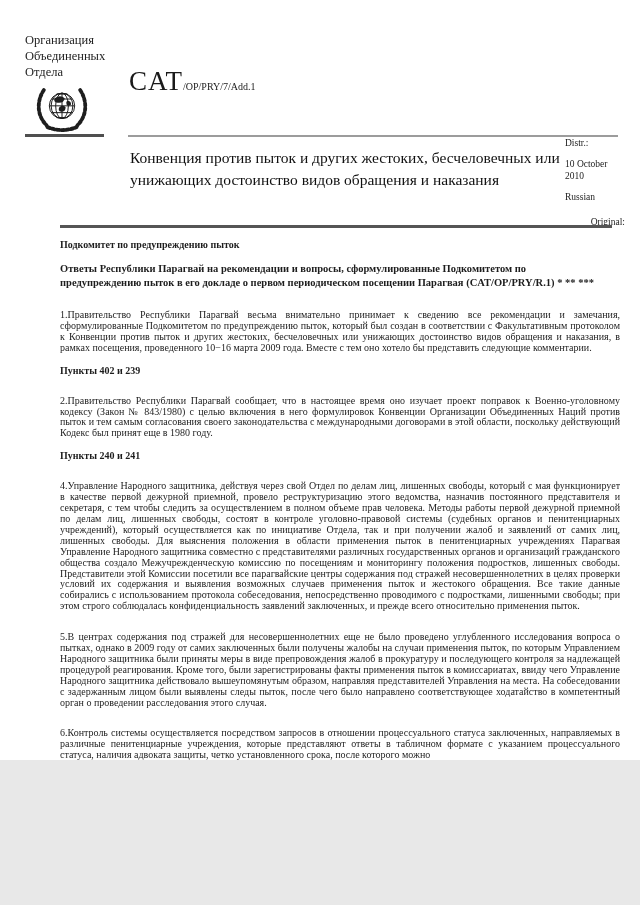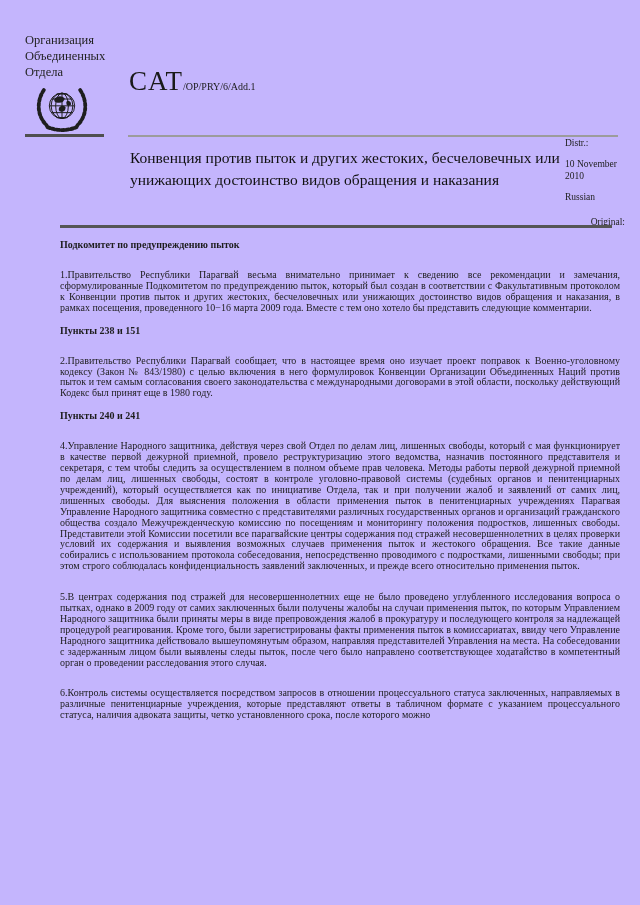--- a/index.html
+++ b/index.html
@@ -1,21 +1,21 @@
 <!DOCTYPE html>
 <html><head>
 <meta charset="utf-8">
 <style>
   * { margin: 0; padding: 0; box-sizing: border-box; }
   html, body { background: #e8e8e8; }
   .page {
     position: relative;
     width: 640px;
-    height: 905px;
-    background: #c4b5fd;
+    height: 760px;
+    background: #ffffff;
     font-family: "Liberation Serif", "DejaVu Serif", serif;
     color: #1c1c1c;
     overflow: hidden;
   }
   
   .org-name {
     position: absolute; left: 25px; top: 32px;
     font-size: 12.5px; line-height: 16px; color: #222;
   }
   .emblem {
@@ -106,42 +106,43 @@
       </g>
       <g fill="none" stroke="#1e1e1e" stroke-width="4.2" stroke-dasharray="3 2.2" stroke-linecap="round">
         <path d="M12,5 C4,17 4,33 15,44"></path>
         <path d="M52,5 C60,17 60,33 49,44"></path>
         <path d="M16,46 Q32,52.5 48,46"></path>
       </g>
     </svg>
   </div>
 
   <div class="doc-symbol">
-    <span class="big">CAT</span><span class="small">/OP/PRY/6/Add.1</span>
+    <span class="big">CAT</span><span class="small">/OP/PRY/7/Add.1</span>
   </div>
 
   <div class="rule-top-left"></div>
   <div class="rule-top-right"></div>
 
   <div class="distr-label">Distr.:</div>
 
   <div class="doc-title">Конвенция против пыток и других жестоких, бесчеловечных или унижающих достоинство видов обращения и наказания</div>
 
   <div class="info-col">
-    <div class="date">10 November 2010</div>
+    <div class="date">10 October 2010</div>
     <div class="lang">Russian</div>
     <div class="orig">Original:</div>
   </div>
 
   <div class="rule-header-bottom"></div>
 
   <div class="doc-body">
     <div class="h-bold h-committee">Подкомитет по предупреждению пыток</div>
+    <div class="h-report">Ответы Республики Парагвай на рекомендации и вопросы, сформулированные Подкомитетом по предупреждению пыток в его докладе о первом периодическом посещении Парагвая (CAT/OP/PRY/R.1) * ** ***</div>
     <p class="para">1.Правительство Республики Парагвай весьма внимательно принимает к сведению все рекомендации и замечания, сформулированные Подкомитетом по предупреждению пыток, который был создан в соответствии с Факультативным протоколом к Конвенции против пыток и других жестоких, бесчеловечных или унижающих достоинство видов обращения и наказания, в рамках посещения, проведенного 10−16 марта 2009 года. Вместе с тем оно хотело бы представить следующие комментарии.</p>
-    <div class="h-bold h-points">Пункты 238 и 151</div>
+    <div class="h-bold h-points">Пункты 402 и 239</div>
     <p class="para">2.Правительство Республики Парагвай сообщает, что в настоящее время оно изучает проект поправок к Военно-уголовному кодексу (Закон № 843/1980) с целью включения в него формулировок Конвенции Организации Объединенных Наций против пыток и тем самым согласования своего законодательства с международными договорами в этой области, поскольку действующий Кодекс был принят еще в 1980 году.</p>
     <div class="h-bold h-points">Пункты 240 и 241</div>
     <p class="para">4.Управление Народного защитника, действуя через свой Отдел по делам лиц, лишенных свободы, который с мая функционирует в качестве первой дежурной приемной, провело реструктуризацию этого ведомства, назначив постоянного представителя и секретаря, с тем чтобы следить за осуществлением в полном объеме прав человека. Методы работы первой дежурной приемной по делам лиц, лишенных свободы, состоят в контроле уголовно-правовой системы (судебных органов и пенитенциарных учреждений), который осуществляется как по инициативе Отдела, так и при получении жалоб и заявлений от самих лиц, лишенных свободы. Для выяснения положения в области применения пыток в пенитенциарных учреждениях Парагвая Управление Народного защитника совместно с представителями различных государственных органов и организаций гражданского общества создало Межучрежденческую комиссию по посещениям и мониторингу положения подростков, лишенных свободы. Представители этой Комиссии посетили все парагвайские центры содержания под стражей несовершеннолетних в целях проверки условий их содержания и выявления возможных случаев применения пыток и жестокого обращения. Все такие данные собирались с использованием протокола собеседования, непосредственно проводимого с подростками, лишенными свободы; при этом строго соблюдалась конфиденциальность заявлений заключенных, и прежде всего относительно применения пыток.</p>
     <p class="para">5.В центрах содержания под стражей для несовершеннолетних еще не было проведено углубленного исследования вопроса о пытках, однако в 2009 году от самих заключенных были получены жалобы на случаи применения пыток, по которым Управлением Народного защитника были приняты меры в виде препровождения жалоб в прокуратуру и последующего контроля за надлежащей процедурой реагирования. Кроме того, были зарегистрированы факты применения пыток в комиссариатах, ввиду чего Управление Народного защитника действовало вышеупомянутым образом, направляя представителей Управления на места. На собеседовании с задержанным лицом были выявлены следы пыток, после чего было направлено соответствующее ходатайство в компетентный орган о проведении расследования этого случая.</p>
     <p class="para">6.Контроль системы осуществляется посредством запросов в отношении процессуального статуса заключенных, направляемых в различные пенитенциарные учреждения, которые представляют ответы в табличном формате с указанием процессуального статуса, наличия адвоката защиты, четко установленного срока, после которого можно</p>
   </div>
 
 </div>
 
 </body></html>

